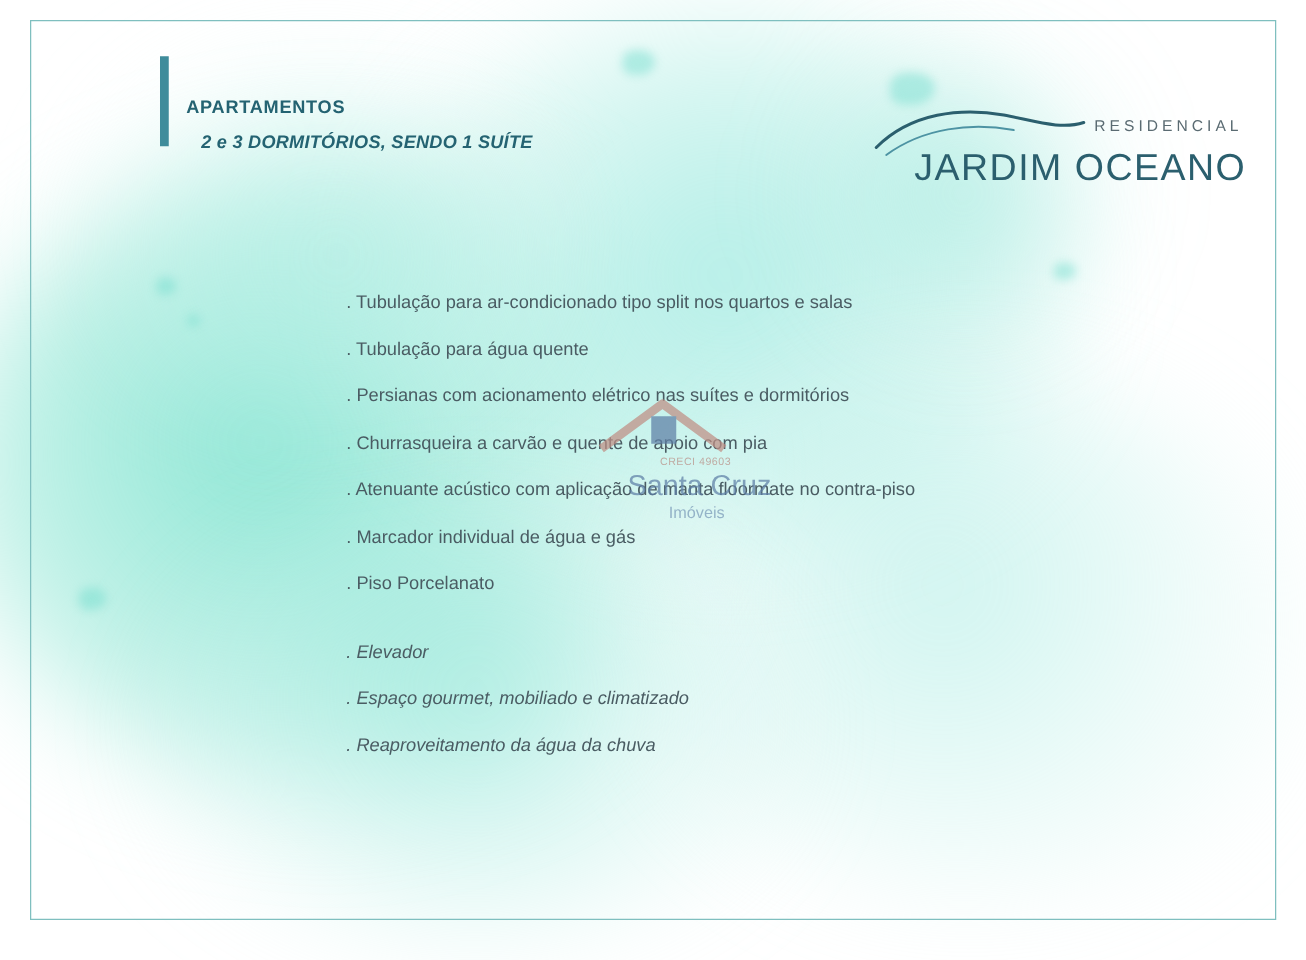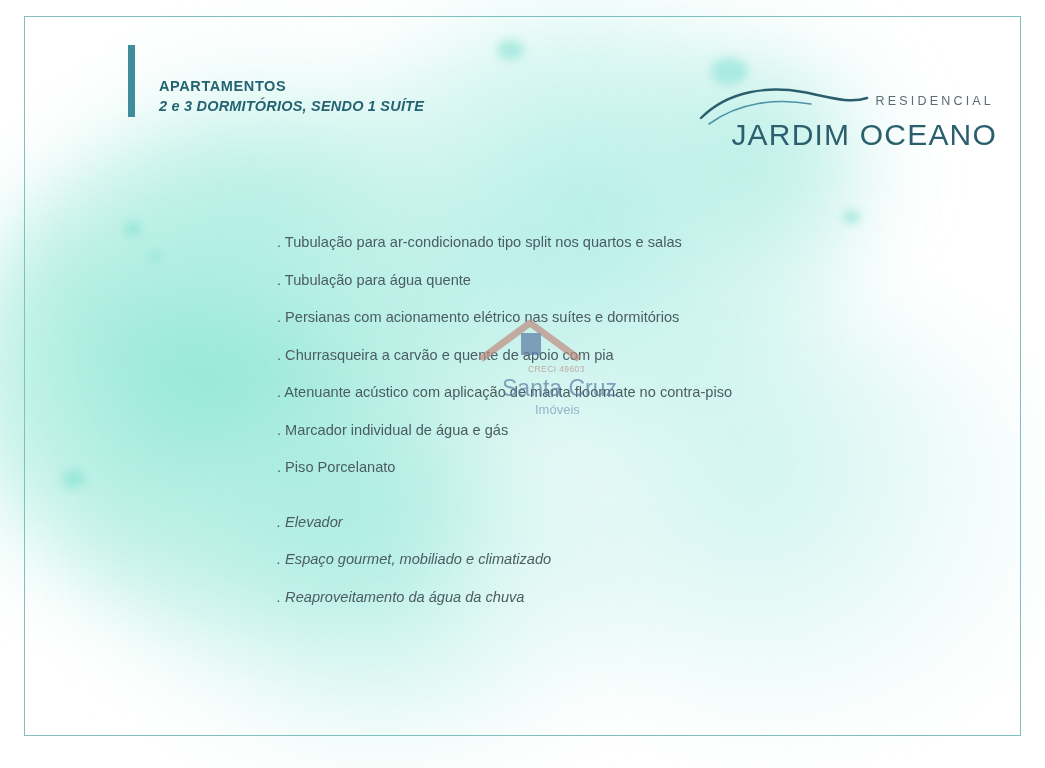--- a/index.html
+++ b/index.html
@@ -83,38 +83,38 @@
   .header-bar {
     position: absolute;
     left: 128px;
     top: 45px;
     width: 7px;
     height: 72px;
     background: #3f8c9b;
   }
   .header-text {
     position: absolute;
-    left: 159px;
+    left: 149px;
     top: 78px;
     color: #246372;
   }
   .header-line1 {
     font-size: 14.5px;
     font-weight: bold;
     letter-spacing: 0.6px;
     color: #246372;
     margin: 0 0 4px 0;
   }
   .header-line2 {
     font-size: 14.5px;
     font-weight: bold;
     font-style: italic;
     letter-spacing: 0.2px;
     color: #246372;
-    margin: 0;
+    margin: 12px;
   }
 
   
   .logo {
     position: absolute;
     right: 48px;
     top: 78px;
     width: 280px;
     height: 90px;
     text-align: left;

